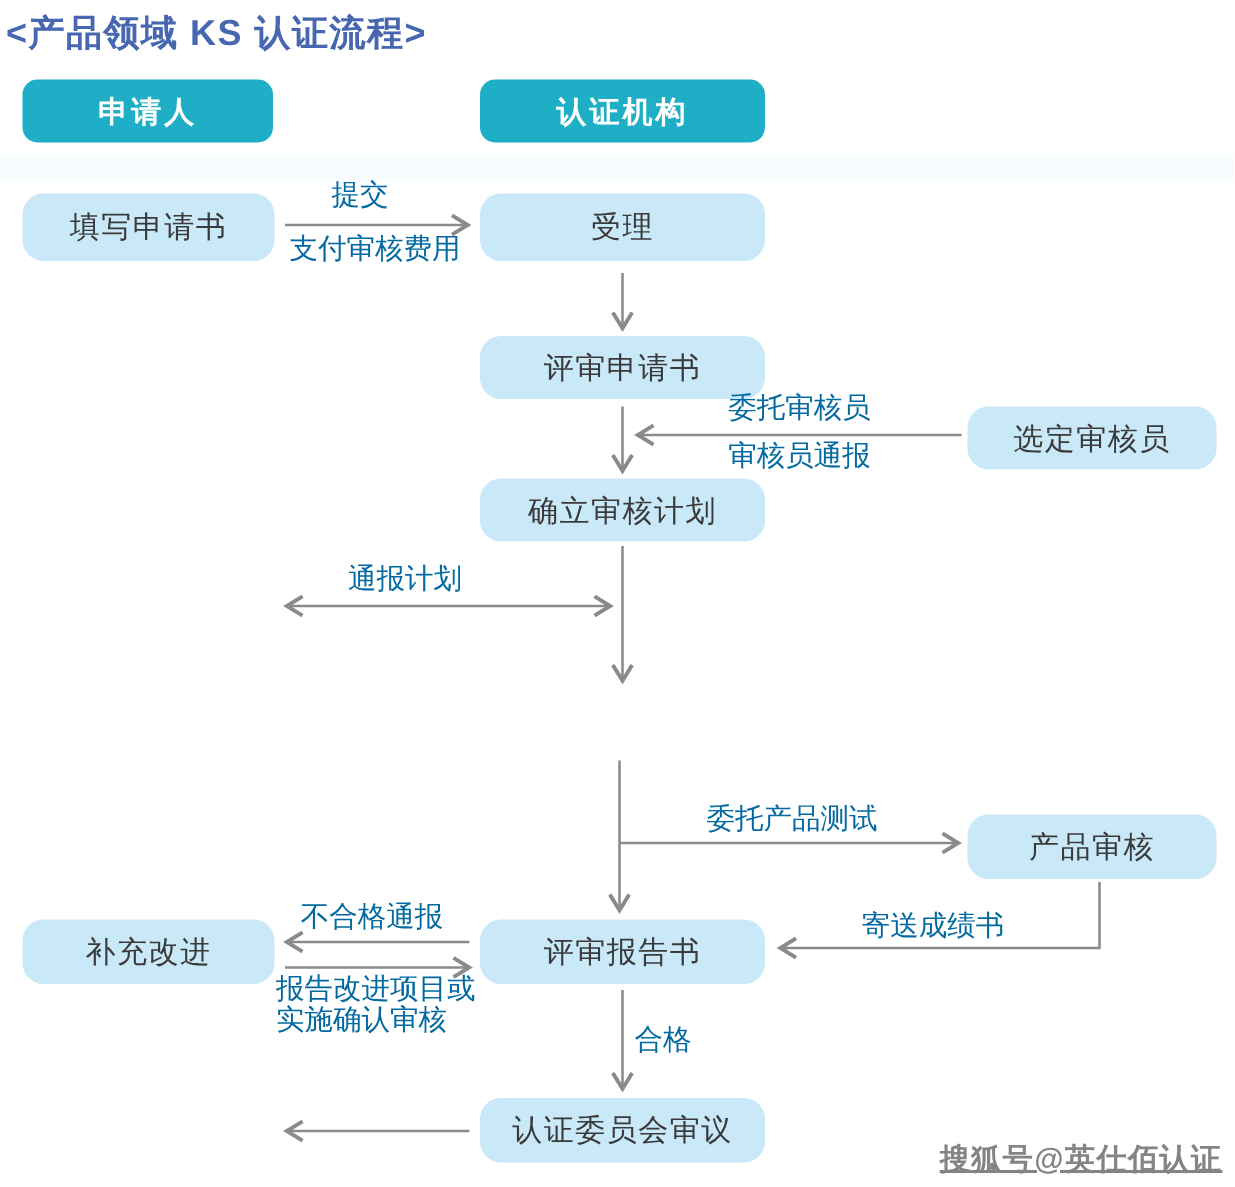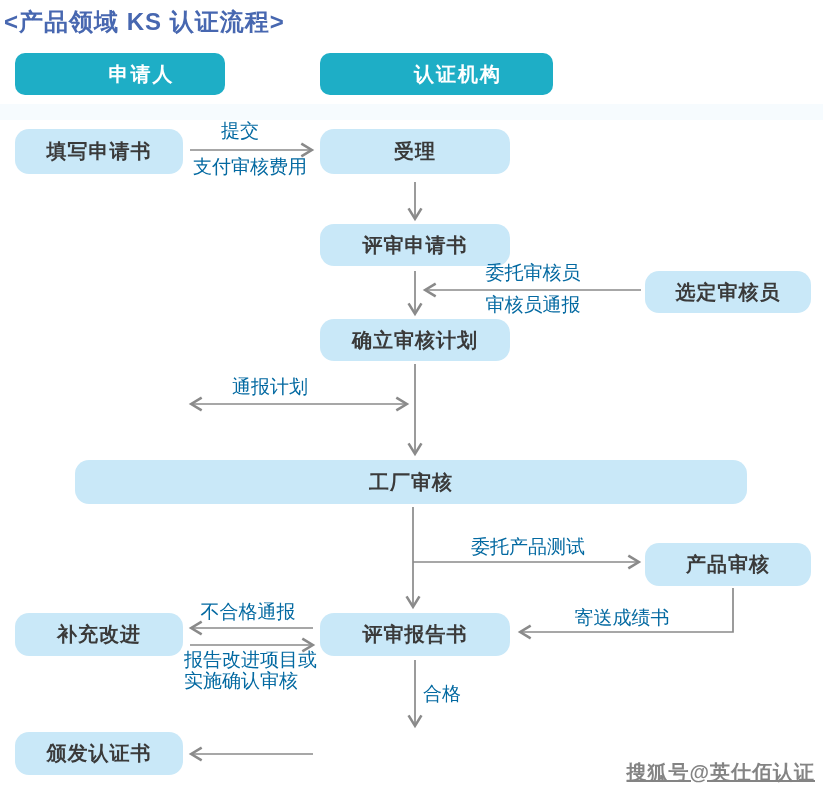--- a/index.html
+++ b/index.html
@@ -19,27 +19,26 @@
     font-size:24px;font-weight:700;color:#4767b0;
     letter-spacing:1px;white-space:nowrap;
   }
   .hdr{
     position:absolute;
     background:#1eaec6;
     border-radius:10px;
     color:#ffffff;font-size:20px;font-weight:600;
     display:flex;align-items:center;justify-content:center;
     letter-spacing:2px;
-    padding-left:43px;
   }
   .node{
     position:absolute;
     background:#c9e8f8;
     border-radius:14px;
-    color:#3a3a3a;font-size:20px;font-weight:700;
+    color:#3a3a3a;font-size:20px;font-weight:400;
     display:flex;align-items:center;justify-content:center;
     letter-spacing:1px;white-space:nowrap;
   }
   .elabel{
     position:absolute;
     color:#0369a1;font-size:19px;font-weight:500;
     white-space:nowrap;line-height:1.1;
   }
   .center{transform:translateX(-50%);}
   svg.arrows{position:absolute;left:0;top:0;pointer-events:none;}
@@ -62,25 +61,24 @@
   <div class="title">&lt;产品领域 KS 认证流程&gt;</div>
 
   <div class="hdr" style="left:15px;top:53px;width:167px;height:42px">申请人</div>
   <div class="hdr" style="left:320px;top:53px;width:190px;height:42px">认证机构</div>
 
   <div class="node" style="left:15px;top:129px;width:168px;height:45px">填写申请书</div>
   <div class="node" style="left:320px;top:129px;width:190px;height:45px">受理</div>
   <div class="node" style="left:320px;top:224px;width:190px;height:42px">评审申请书</div>
   <div class="node" style="left:645px;top:271px;width:166px;height:42px">选定审核员</div>
   <div class="node" style="left:320px;top:319px;width:190px;height:42px">确立审核计划</div>
-  <div class="node" style="left:75px;top:460px;width:672px;height:44px">工厂审核</div>
   <div class="node" style="left:645px;top:543px;width:166px;height:43px">产品审核</div>
   <div class="node" style="left:320px;top:613px;width:190px;height:43px">评审报告书</div>
   <div class="node" style="left:15px;top:613px;width:168px;height:43px">补充改进</div>
-  <div class="node" style="left:15px;top:732px;width:168px;height:43px">颁发认证书</div>
+  <div class="node" style="left:320px;top:732px;width:190px;height:43px">认证委员会审议</div>
 
   <svg class="arrows" width="823" height="791" viewBox="0 0 823 791">
     <defs>
       <marker id="arr" viewBox="0 0 10 10" refX="7.5" refY="5" markerWidth="9.5" markerHeight="9.5" orient="auto-start-reverse">
         <path d="M1.5,1 L8,5 L1.5,9" style="stroke:#8a8a8a;stroke-width:1.6;fill:none"></path>
       </marker>
     </defs>
     <path d="M190,150 H311" marker-end="url(#arr)"></path>
     <path d="M415,182 V218" marker-end="url(#arr)"></path>
     <path d="M415,271 V313" marker-end="url(#arr)"></path>

